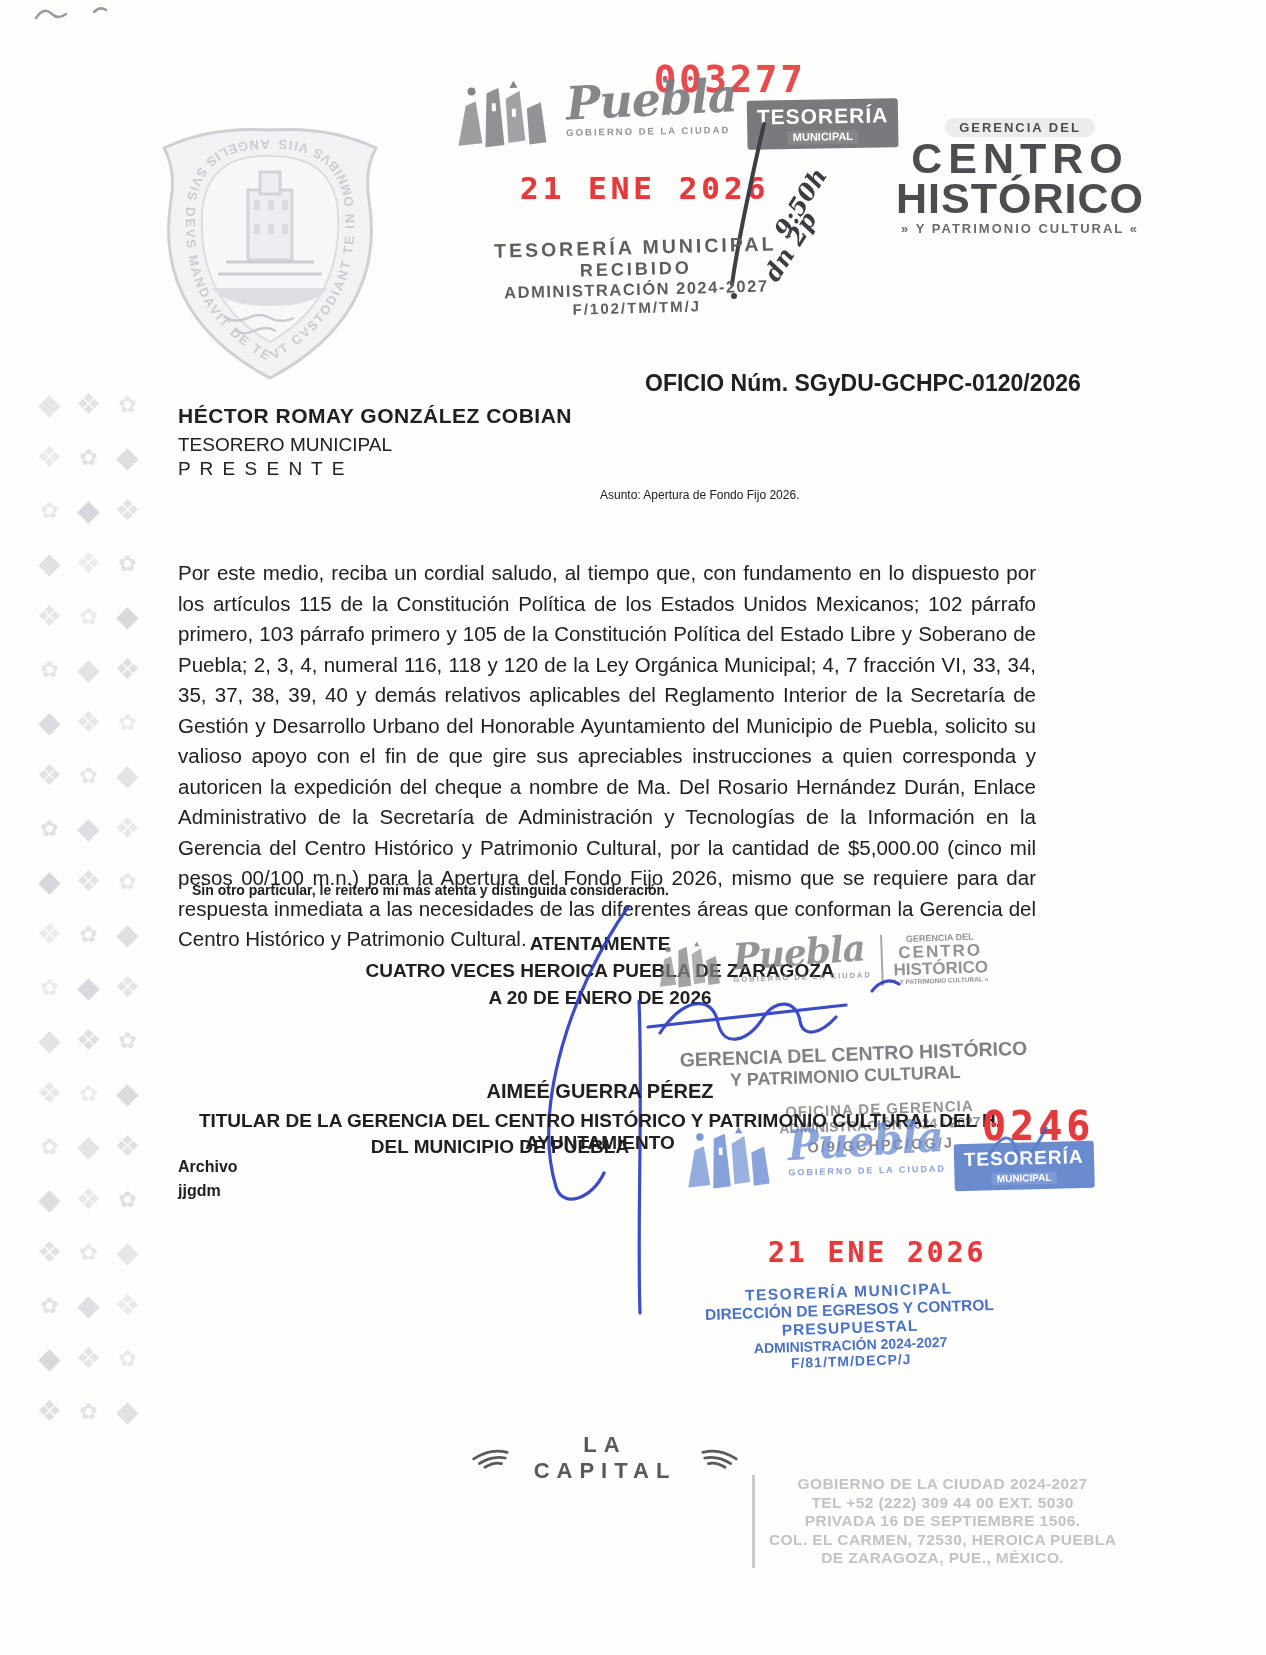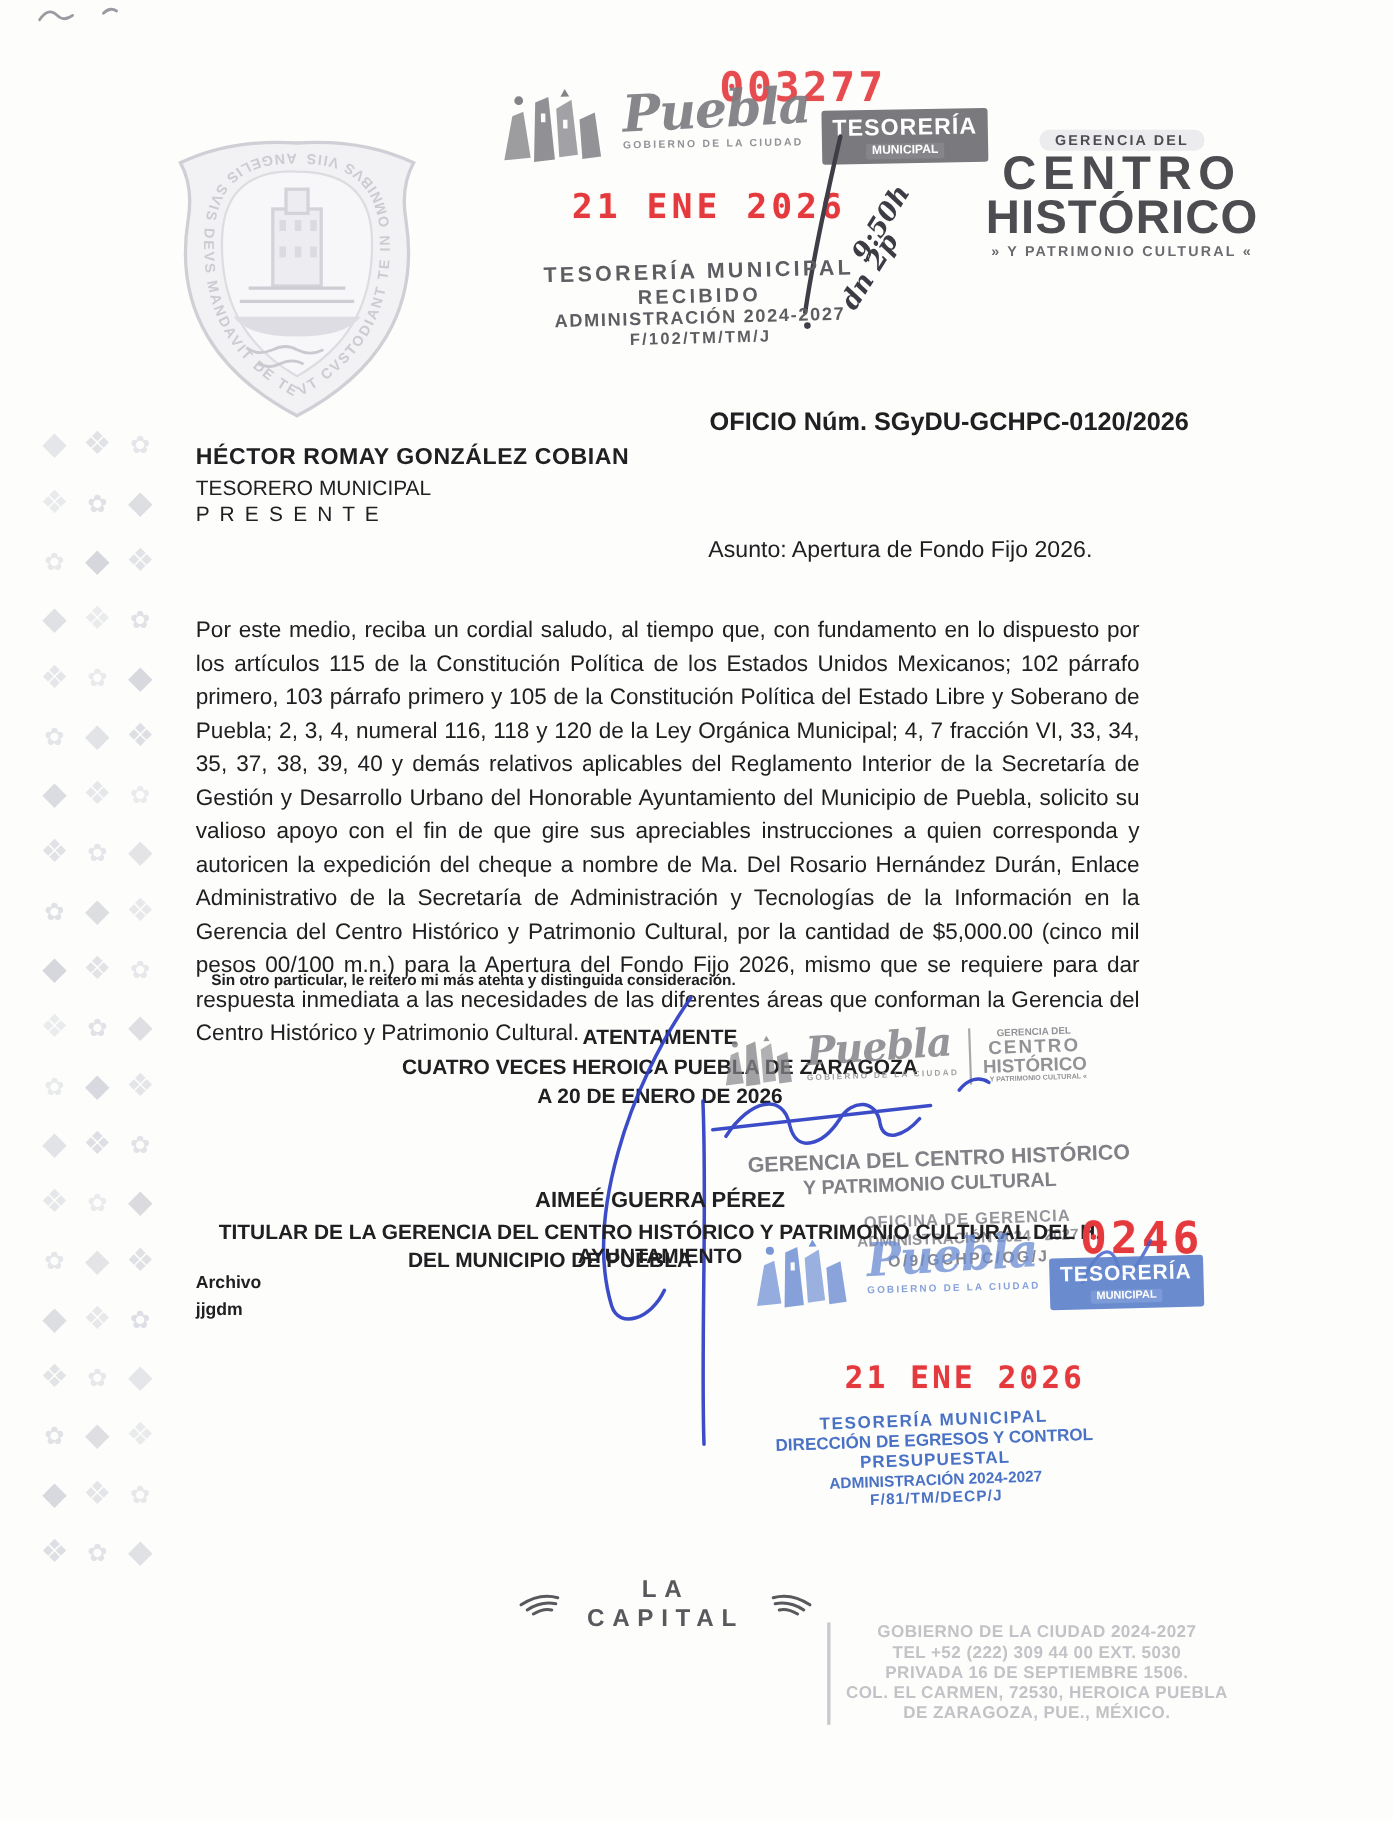--- a/index.html
+++ b/index.html
@@ -202,21 +202,21 @@
     <div class="gch-big" style="font-size:43px; letter-spacing:1px;">HISTÓRICO</div>
     <div class="gch-tag" style="font-size:13px; margin-top:3px;">» Y PATRIMONIO CULTURAL «</div>
   </div>
 
   <div class="abs bold" style="left:645px; top:340px; font-size:23px;margin-top:30px;">OFICIO Núm. SGyDU-GCHPC-0120/2026</div>
 
   <div class="abs bold" style="left:178px; top:404px; font-size:21px; letter-spacing:.5px;">HÉCTOR ROMAY GONZÁLEZ COBIAN</div>
   <div class="abs" style="left:178px; top:434px; font-size:19px;">TESORERO MUNICIPAL</div>
   <div class="abs" style="left:178px; top:458px; font-size:19px; letter-spacing:2px;">P R E S E N T E</div>
 
-  <div class="abs" style="left:600px; top:488px; width:437px; text-align:center; font-size:21px;">Asunto: Apertura de Fondo Fijo 2026.</div>
+  <div class="abs" style="left:600px; top:488px; width:437px; text-align:left; font-size:12px;">Asunto: Apertura de Fondo Fijo 2026.</div>
 
   <div class="abs body-text" style="left:178px; top:558px; width:858px; font-size:20.5px; line-height:30.5px;">Por este medio, reciba un cordial saludo, al tiempo que, con fundamento en lo dispuesto por los artículos 115 de la Constitución Política de los Estados Unidos Mexicanos; 102 párrafo primero, 103 párrafo primero y 105 de la Constitución Política del Estado Libre y Soberano de Puebla; 2, 3, 4, numeral 116, 118 y 120 de la Ley Orgánica Municipal; 4, 7 fracción VI, 33, 34, 35, 37, 38, 39, 40 y demás relativos aplicables del Reglamento Interior de la Secretaría de Gestión y Desarrollo Urbano del Honorable Ayuntamiento del Municipio de Puebla, solicito su valioso apoyo con el fin de que gire sus apreciables instrucciones a quien corresponda y autoricen la expedición del cheque a nombre de Ma. Del Rosario Hernández Durán, Enlace Administrativo de la Secretaría de Administración y Tecnologías de la Información en la Gerencia del Centro Histórico y Patrimonio Cultural, por la cantidad de $5,000.00 (cinco mil pesos 00/100 m.n.) para la Apertura del Fondo Fijo 2026, mismo que se requiere para dar respuesta inmediata a las necesidades de las diferentes áreas que conforman la Gerencia del Centro Histórico y Patrimonio Cultural.</div>
 
   <div class="abs bold" style="left:192px; top:882px; font-size:14px;">Sin otro particular, le reitero mi más atenta y distinguida consideración.</div>
 
   <div class="abs center bold" style="left:170px; top:930px; width:860px; font-size:19px; line-height:27px;">
     <div>ATENTAMENTE</div>
     <div>CUATRO VECES HEROICA PUEBLA DE ZARAGOZA</div>
     <div>A 20 DE ENERO DE 2026</div>
   </div>

